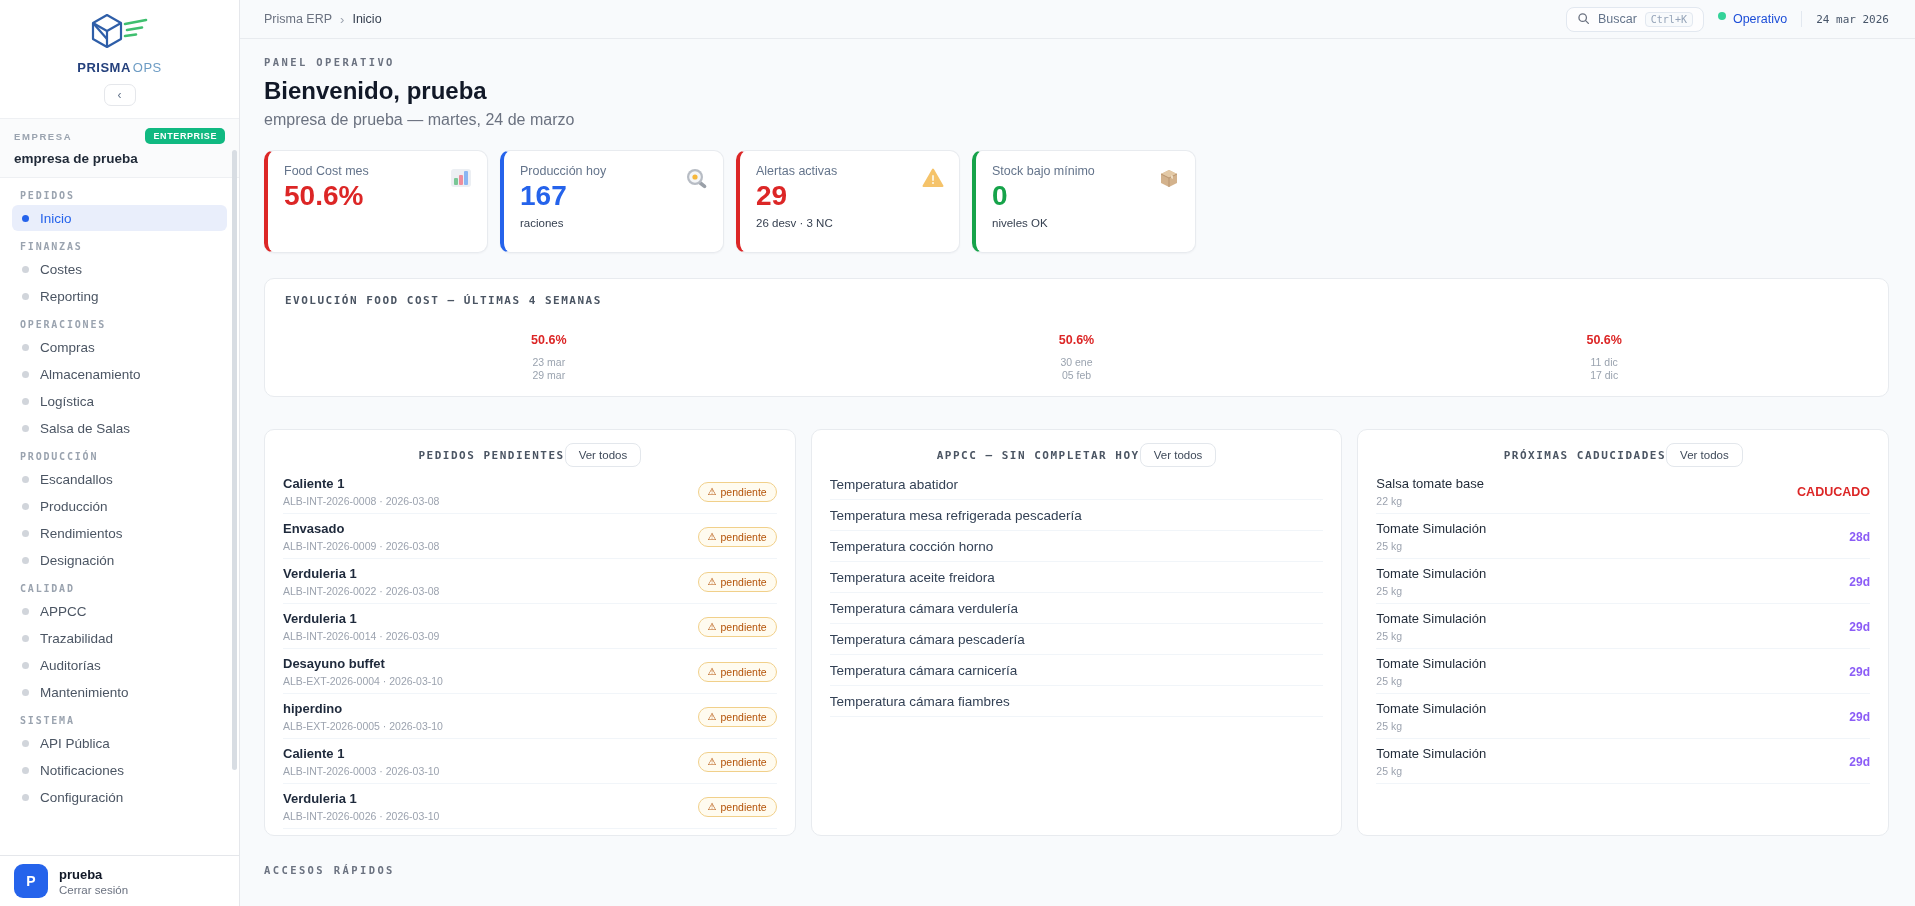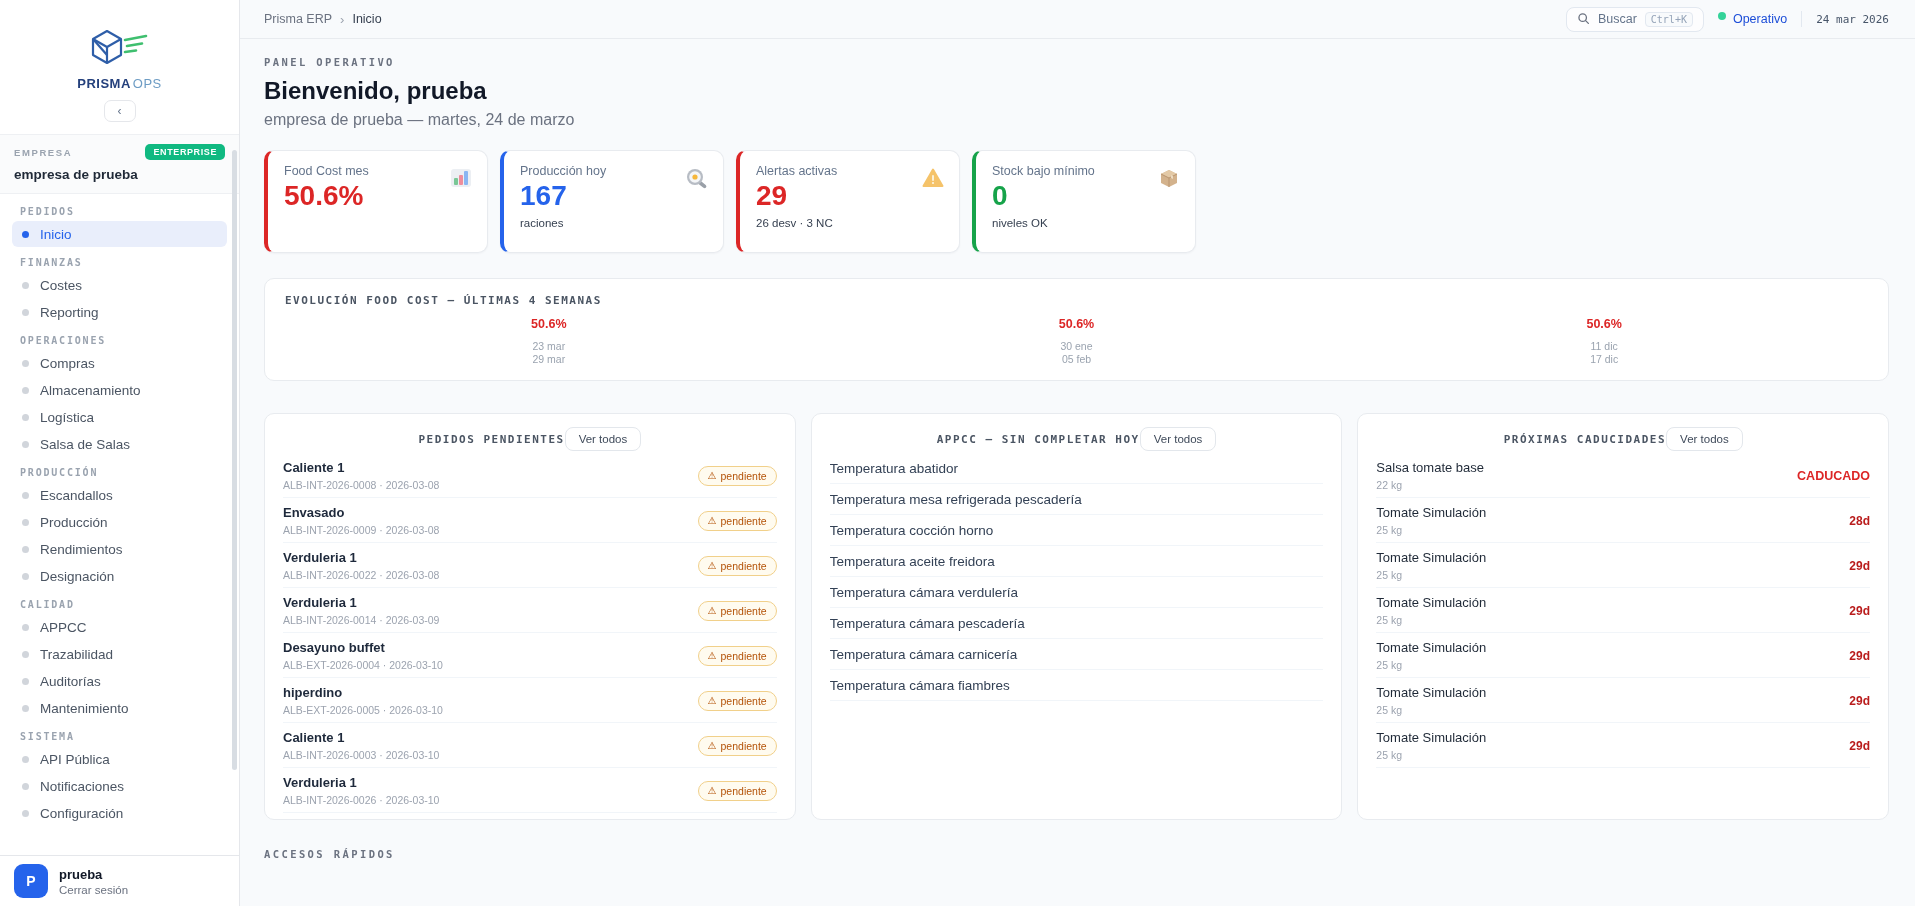--- a/index.html
+++ b/index.html
@@ -10,21 +10,21 @@
     color: #1e293b;
     position: relative;
   }
 
   
   .sidebar {
     position: absolute; left: 0; top: 0; bottom: 0; width: 240px;
     background: #ffffff; border-right: 1px solid #e5e7eb;
     display: flex; flex-direction: column; z-index: 5;
   }
-  .sidebar-logo { padding-top: 28px; text-align: center; }
+  .sidebar-logo { padding-top: 12px; text-align: center; }
   .brand-line { font-size: 13px; letter-spacing: .5px; margin-top: 2px; }
   .brand { font-weight: bold; color: #24407c; }
   .brand-suffix { color: #6d9cc4; font-weight: normal; margin-left: 2px; }
   .collapse-btn {
     margin: 9px auto 12px; width: 32px; height: 22px;
     border: 1px solid #e5e7eb; border-radius: 7px; background: #fff;
     color: #64748b; font-size: 12px; line-height: 20px; text-align: center; cursor: pointer;
   }
   .company-block {
     border-top: 1px solid #eef0f3; border-bottom: 1px solid #eef0f3;
@@ -106,21 +106,21 @@
     border-left: 4px solid var(--c); border-radius: 10px; padding: 13px 16px;
     position: relative; box-shadow: 0 1px 2px rgba(16,24,40,.04);
   }
   .kpi-label { font-size: 12.5px; color: #64748b; }
   .kpi-value { font-size: 28px; font-weight: bold; color: var(--c); margin-top: 3px; line-height: 1.05; }
   .kpi-sub { font-size: 11.5px; color: #374151; margin-top: 7px; }
   .kpi-icon { position: absolute; right: 14px; top: 15px; width: 24px; height: 24px; }
 
   .evo-card {
     margin-top: 25px; background: #fff; border: 1px solid #e8ebef; border-radius: 10px;
-    height: 103px; padding: 15px 20px 12px; display: flex; flex-direction: column;
+    height: 119px; padding: 15px 20px 12px; display: flex; flex-direction: column;
   }
   .evo-title {
     font-family: "DejaVu Sans Mono", monospace; font-size: 11px; font-weight: bold;
     color: #4b5563; letter-spacing: 1.5px;
   }
   .evo-cols { flex: 1; display: flex; align-items: flex-end; }
   .evo-col { flex: 1; text-align: center; padding-bottom: 2px; }
   .evo-value { font-size: 12.5px; font-weight: bold; color: #dc2626; }
   .evo-dates { margin-top: 9px; font-size: 10.5px; color: #9aa3af; line-height: 13px; }
 
@@ -150,21 +150,21 @@
     border: 1px solid #f1d08a; background: #fffbef; color: #b45309;
     font-size: 10.5px; border-radius: 999px; padding: 3px 9px; white-space: nowrap;
   }
   .badge-pendiente .w-ico { font-size: 10px; line-height: 1; }
   .appcc-row { padding: 6.5px 0; border-bottom: 1px solid #f1f5f9; font-size: 13.5px; color: #334155; line-height: 17px; cursor: default; }
   .cad-name { font-size: 13px; color: #1f2937; line-height: 16px; }
   .cad-qty { font-size: 10.5px; color: #9ca3af; margin-top: 3px; line-height: 12px; }
   .cad-status { font-size: 12px; font-weight: bold; }
   .cad-status.expired { color: #dc2626; font-size: 12.5px; }
   .cad-status.warn { color: #d97706; }
-  .cad-status.ok { color: #b91c1c; }
+  .cad-status.ok { color: #8b5cf6; }
 
   .quick-label {
     font-family: "DejaVu Sans Mono", monospace; font-size: 10.5px; font-weight: bold;
     color: #6b7280; letter-spacing: 2.4px; margin-top: 28px;
   }
 </style>
 </head>
 <body>
 
 <aside class="sidebar">

